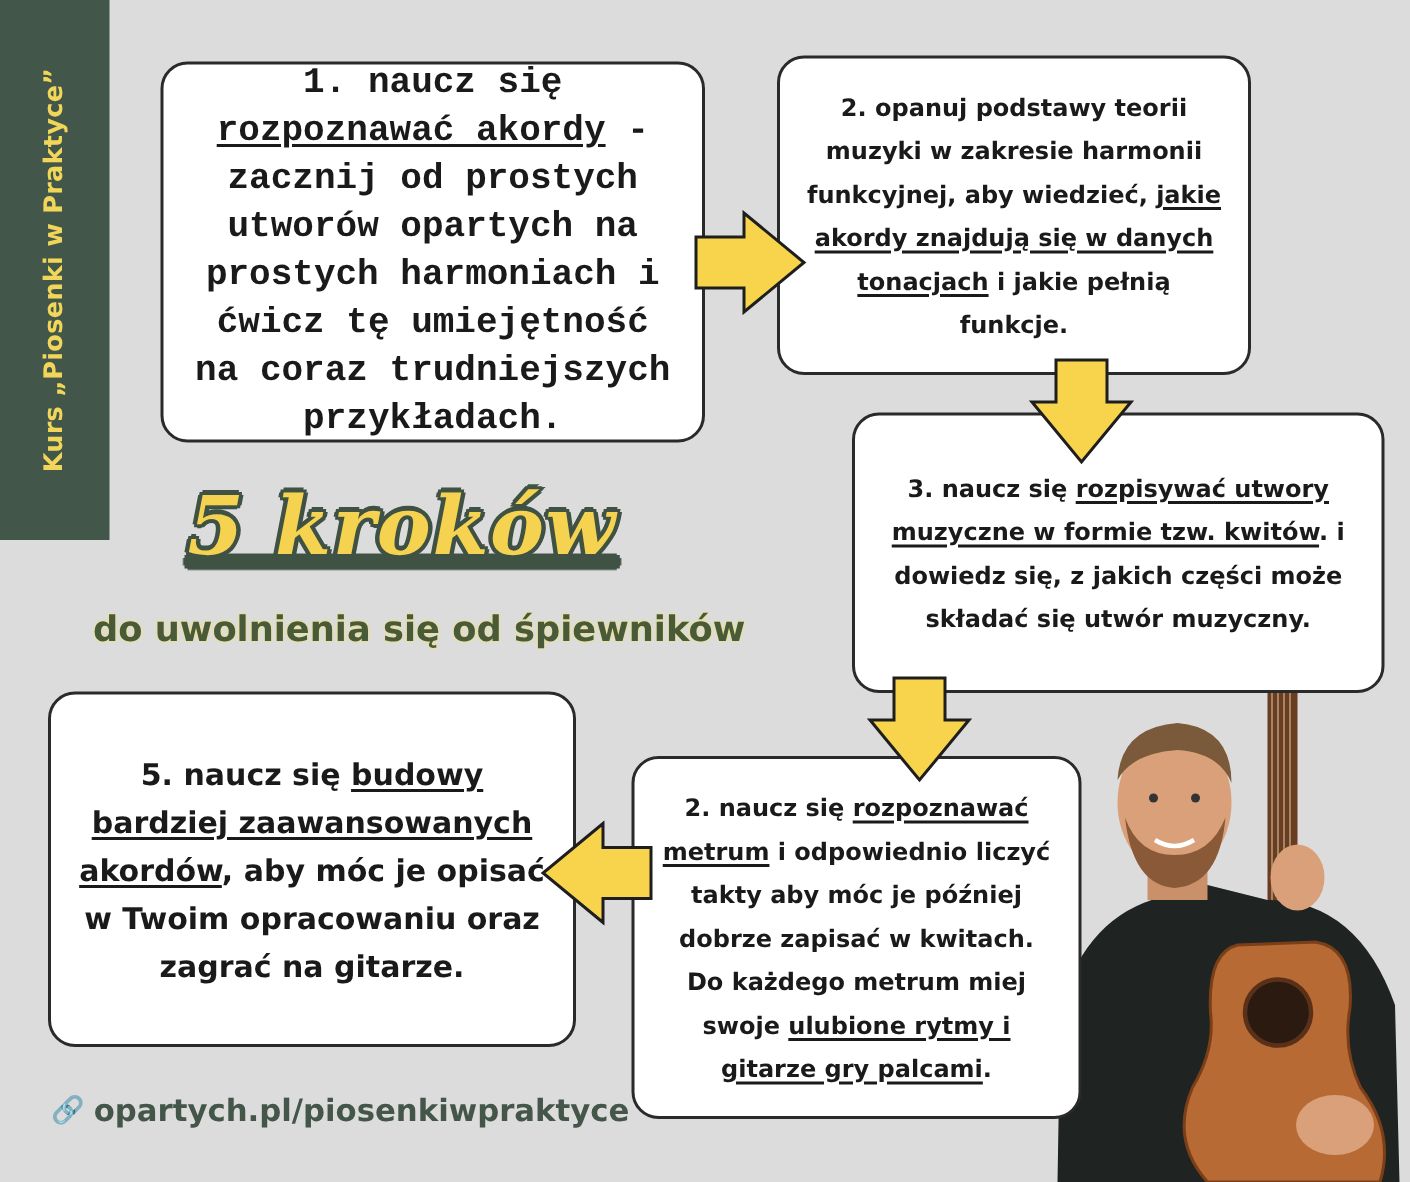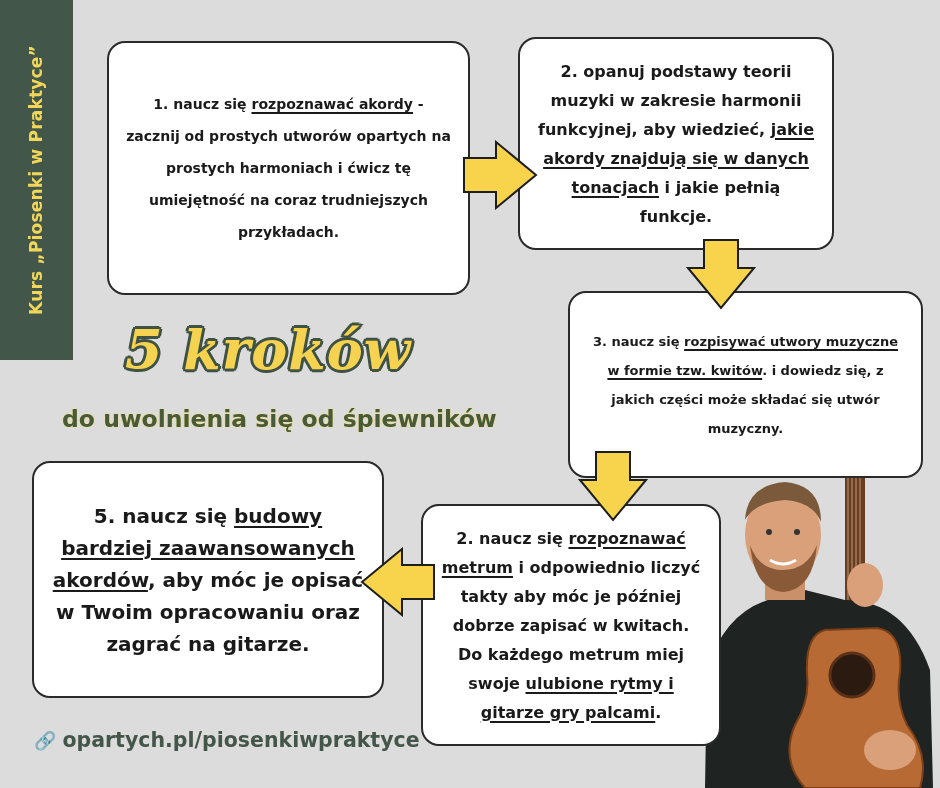--- a/index.html
+++ b/index.html
@@ -24,33 +24,34 @@
     .box {
       position: absolute; background: #fff;
       border: 2px solid #2a2a2a; border-radius: 18px;
       display: flex; align-items: center; justify-content: center;
       text-align: center; font-weight: bold; font-size: 17.5px; line-height: 29px;
       padding: 10px 16px;
       z-index: 2;
     }
     .box p { color: #1a1a1a; }
     .u { text-decoration: underline; text-underline-offset: 3px; text-decoration-thickness: 1.5px; }
-    #box1 { left: 107px; top: 41px; width: 363px; height: 254px; font-size: 14px; line-height: 32px; }
+    #box1 { left: 107px; top: 41px; width: 363px; height: 254px; font-size: 24px; line-height: 32px; font-family: Liberation Mono, monospace; }
     #box2 { left: 518px; top: 37px; width: 316px; height: 213px; font-size: 16px; line-height: 29px; justify-content: flex-end; }
-    #box3 { left: 568px; top: 291px; width: 355px; height: 187px; font-size: 13px; line-height: 29px; }
+    #box3 { left: 568px; top: 275px; width: 355px; height: 187px; font-size: 16px; line-height: 29px; }
     #box4 { left: 421px; top: 504px; width: 300px; height: 242px; font-size: 16px; line-height: 29px; }
     #box5 { left: 32px; top: 461px; width: 352px; height: 237px; font-size: 20px; line-height: 32px; }
     .arrow { position: absolute; z-index: 3; }
     .title-big {
       position: absolute; left: 125px; top: 318px;
       font-family: "DejaVu Serif", serif; font-style: italic; font-weight: bold;
       font-size: 54px; color: #f5d350; letter-spacing: 1px;
       -webkit-text-stroke: 3px #3f5244;
       paint-order: stroke fill;
       text-shadow: 0 0 0 #3f5244, 2px 2px 0 #3f5244, -2px -2px 0 #3f5244, 2px -2px 0 #3f5244, -2px 2px 0 #3f5244, 3px 0 0 #3f5244, -3px 0 0 #3f5244, 0 3px 0 #3f5244, 0 -3px 0 #3f5244;
+      text-decoration: underline;
     }
     .subtitle {
       position: absolute; left: 62px; top: 405px;
       font-weight: bold; font-size: 23.5px; color: #485a3a;
       text-shadow: 0 0 2px #f2e27a, 0 0 1px #f2e27a;
     }
     .link {
       position: absolute; left: 34px; top: 728px;
       font-weight: bold; font-size: 20.5px; color: #445549;
       display: flex; align-items: center; gap: 6px;

